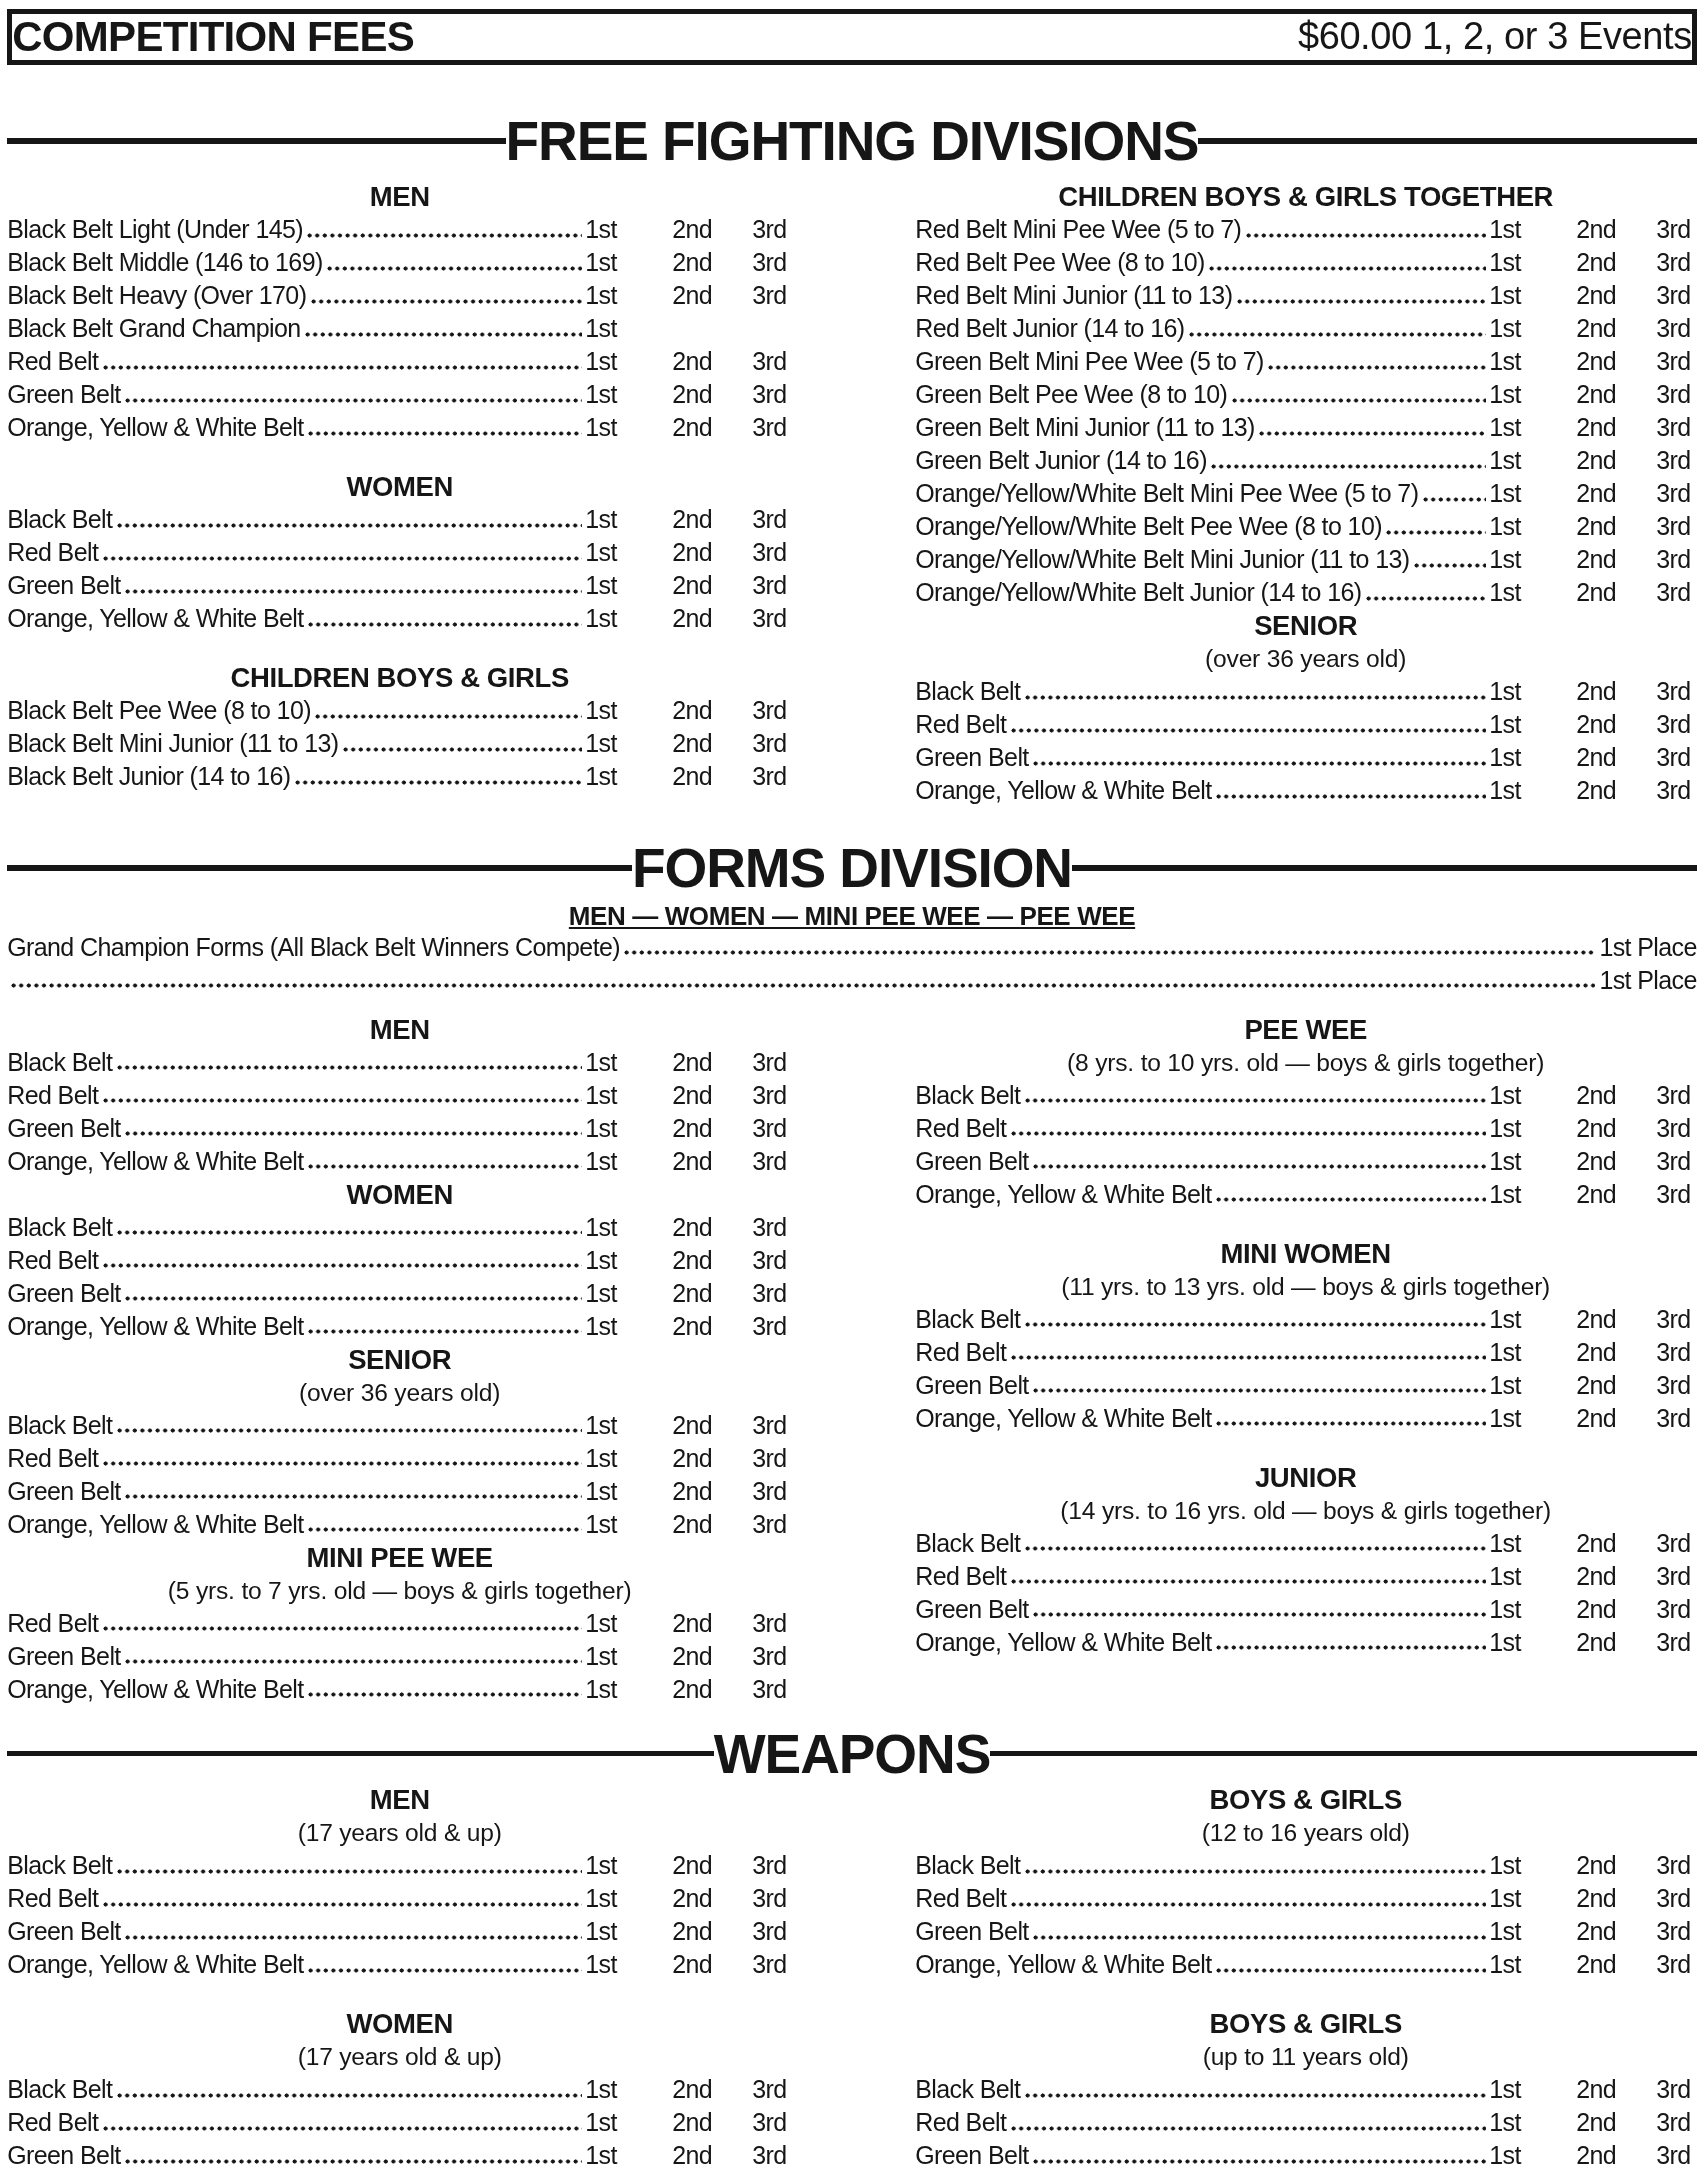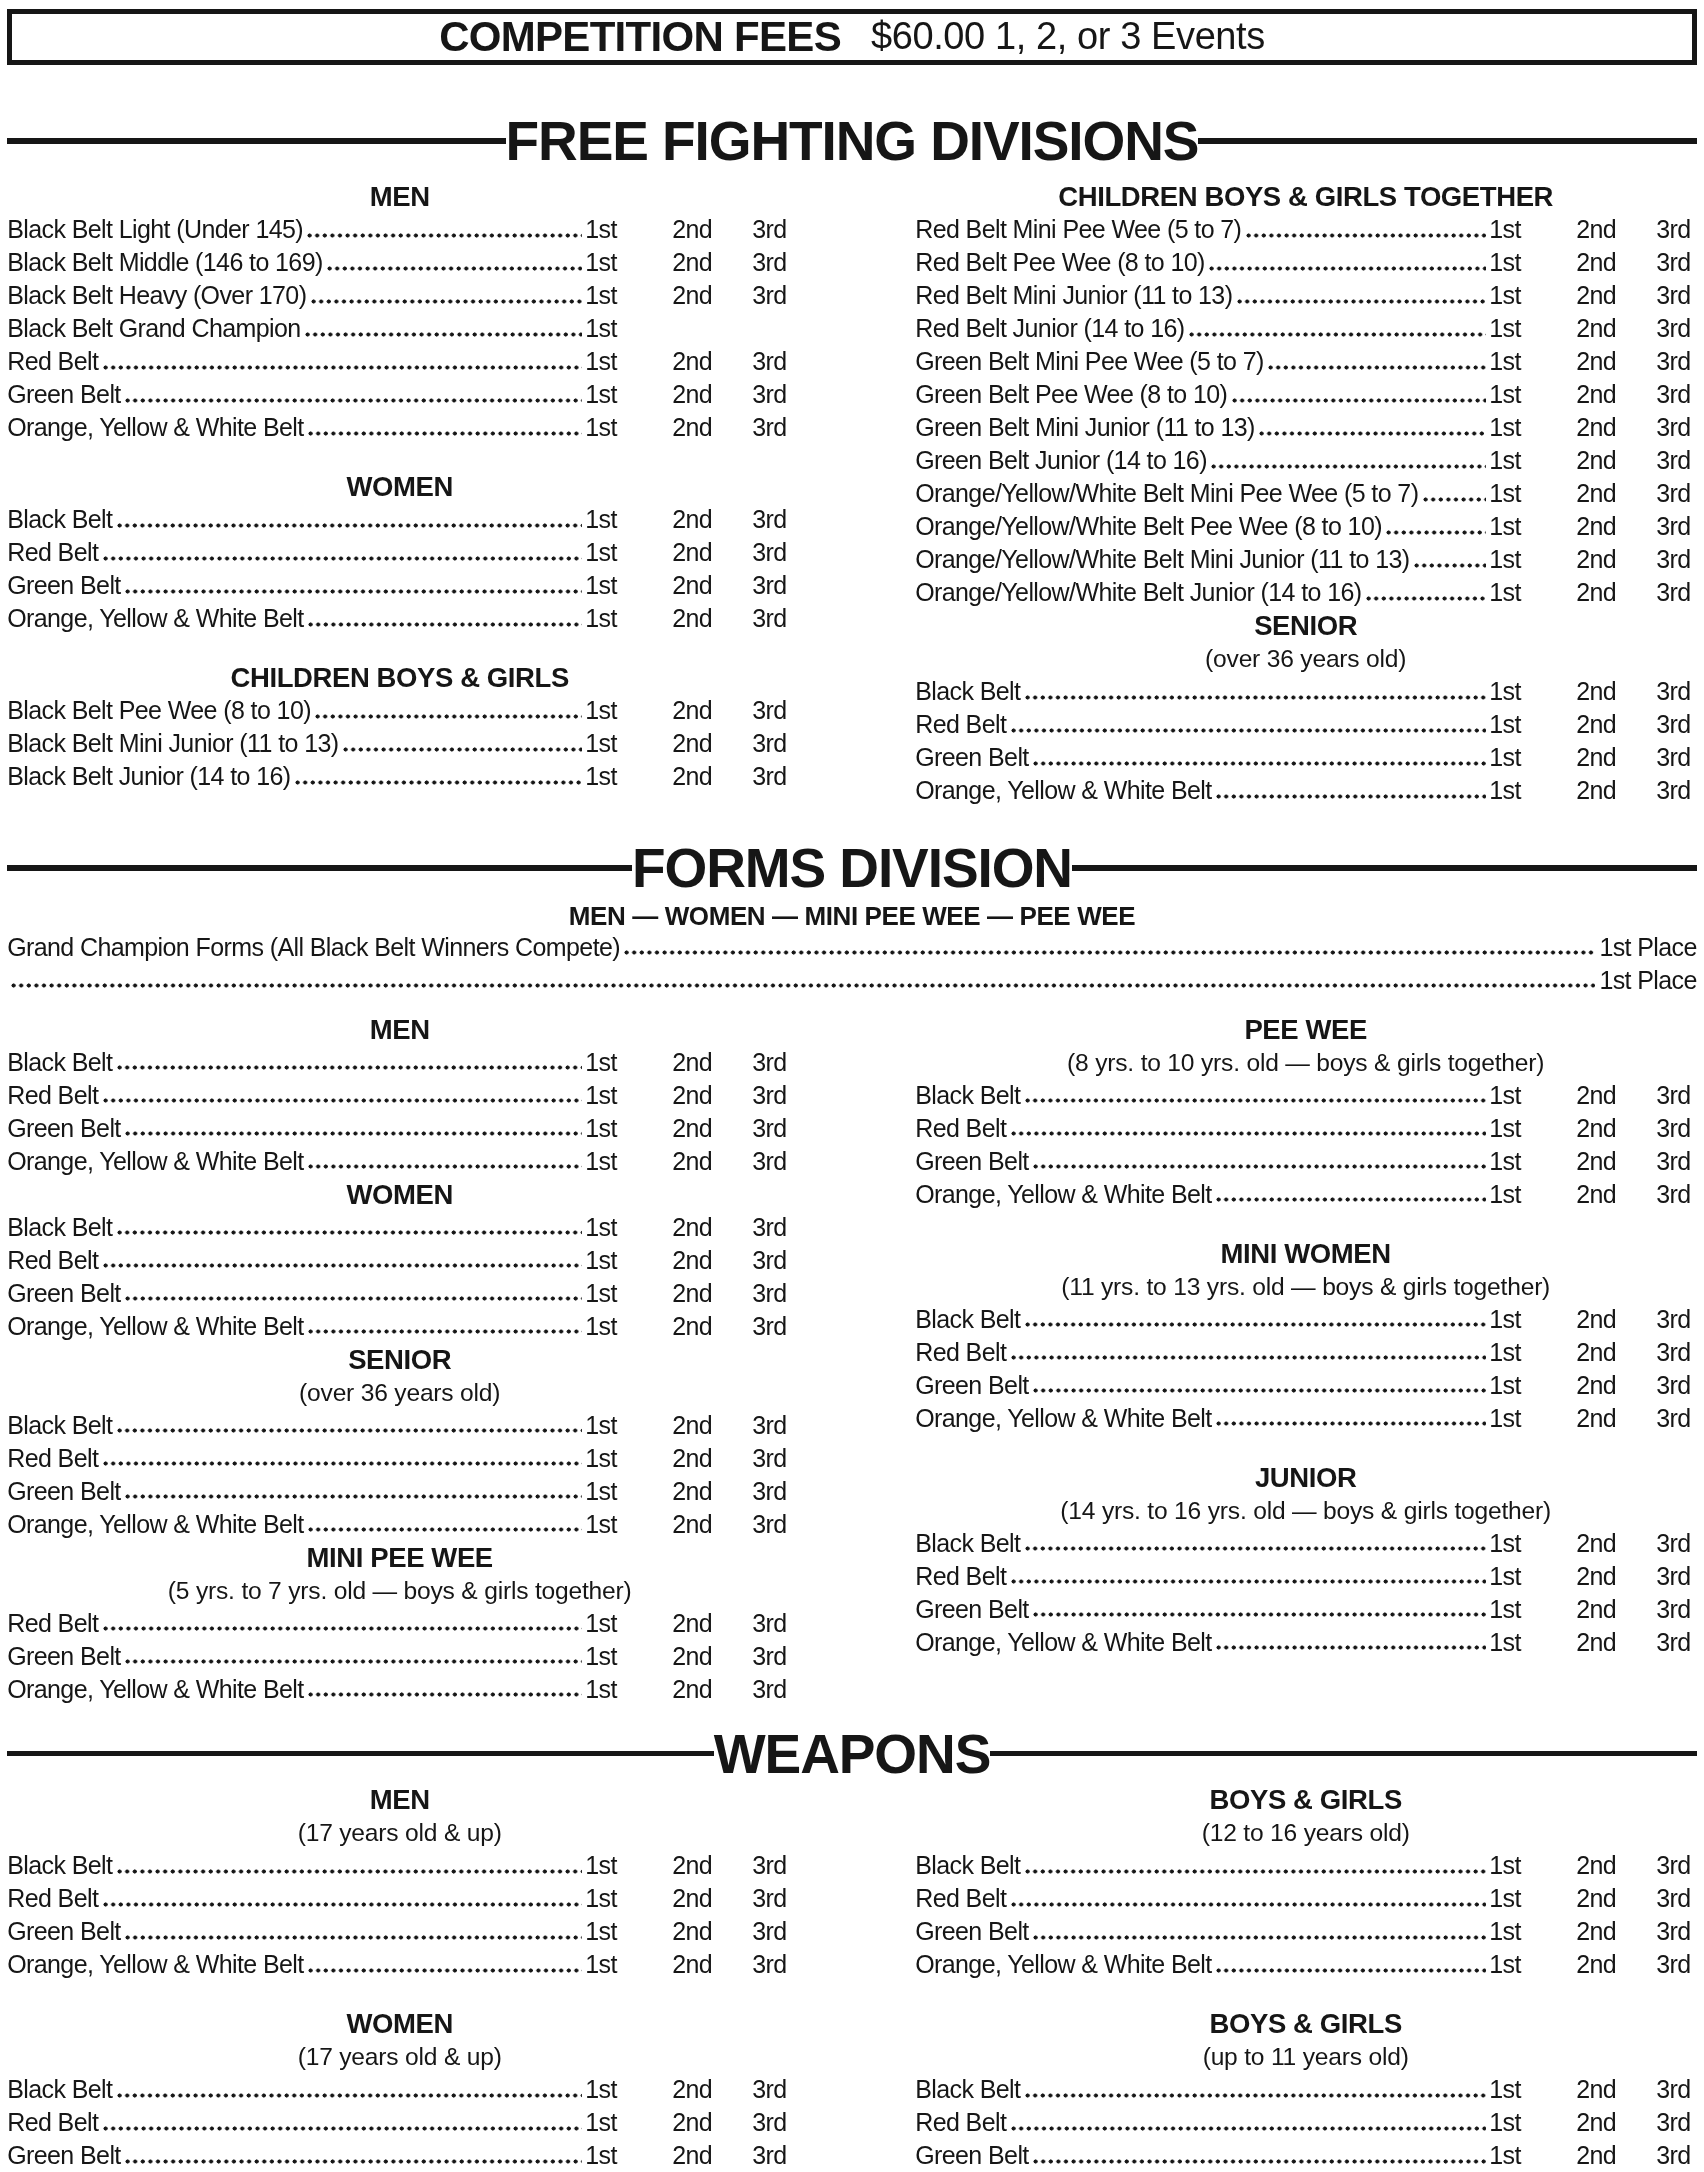--- a/index.html
+++ b/index.html
@@ -14,21 +14,21 @@
     font-family: "Liberation Sans", sans-serif;
   }
 
   
   .fee-box {
     box-sizing: border-box;
     height: 56px;
     border: 5px solid #161616;
     display: flex;
     align-items: center;
-    justify-content: center;
+    justify-content: space-between;
     gap: 30px;
   }
   .fee-title { font-size: 42px; font-weight: 700; letter-spacing: -0.7px; white-space: nowrap; }
   .fee-detail { font-size: 38px; font-weight: 400; letter-spacing: -0.4px; white-space: nowrap; }
 
   
   .title-row { display: flex; align-items: center; height: 56px; }
   .title-row .rule { flex: 1; height: 5.8px; background: #161616; }
   .big-title {
     font-size: 55px; font-weight: 700; letter-spacing: -1.1px;
@@ -76,21 +76,21 @@
   }
   .p  { display: inline-block; }
   .p1 { width: 87px; padding-left: 2.2px; }
   .p2 { width: 80px; }
   .p3 { width: 40px; }
   .row.full .p-wide { width: auto; padding-left: 2.9px; text-align: right; }
 
   
   .forms-sub {
     font-size: 26px; font-weight: 700; letter-spacing: -0.4px;
-    text-align: center; height: 30px; line-height: 30px; margin-top: 4.3px; white-space: nowrap;
+    text-align: center; height: 30px; line-height: 30px; margin-top: 4.3px; white-space: nowrap; text-decoration: underline;
   }
 </style>
 </head>
 <body>
 
 <div class="fee-box">
   <span class="fee-title">COMPETITION FEES</span>
   <span class="fee-detail">$60.00 1, 2, or 3 Events</span>
 </div>
 

